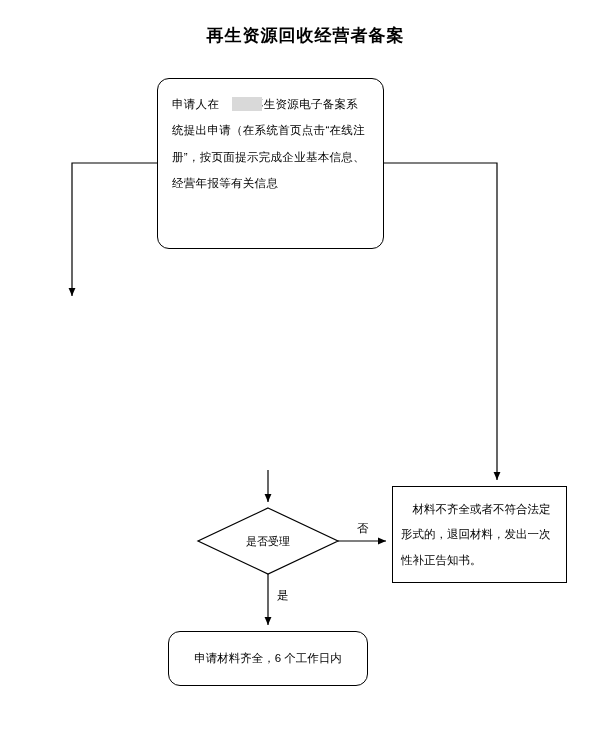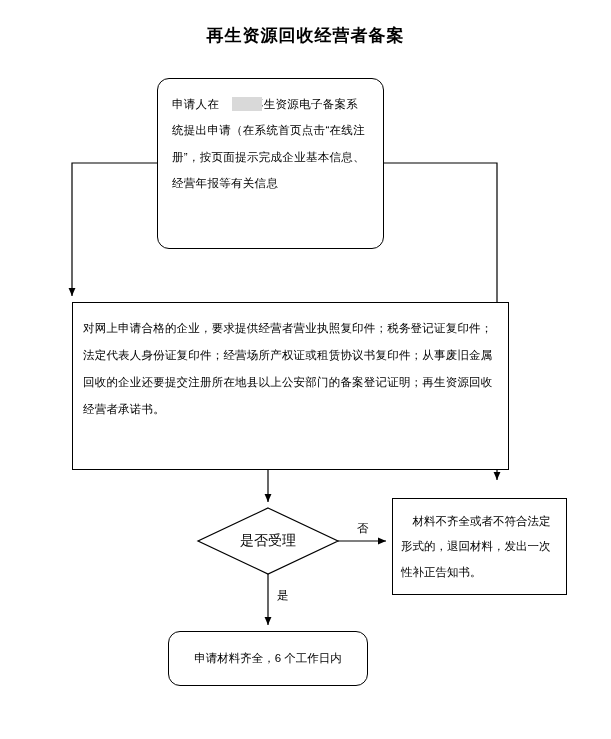--- a/index.html
+++ b/index.html
@@ -76,21 +76,20 @@
   #node-materials .node-inner {
     padding: 12px 10px 10px 10px;
     line-height: 2.35;
     letter-spacing: 0.2px;
   }
   #node-reject {
     left: 392px;
     top: 486px;
     width: 175px;
     height: 97px;
-    margin-top: 12px;
   }
   #node-reject .node-inner {
     padding: 10px 8px;
     line-height: 2.2;
   }
   #node-complete {
     left: 168px;
     top: 631px;
     width: 200px;
     height: 55px;
@@ -112,21 +111,21 @@
   }
   #node-decision .diamond-label {
     position: absolute;
     left: 0;
     top: 0;
     width: 140px;
     height: 66px;
     display: flex;
     align-items: center;
     justify-content: center;
-    font-size: 14px;
+    font-size: 11px;
     text-align: center;
   }
   .edge-label {
     position: absolute;
     font-size: 11.5px;
     color: #000;
   }
   #label-no {
     left: 357px;
     top: 521px;
@@ -169,23 +168,20 @@
     <path d="M 268,574 L 268,625" fill="none" stroke="#000" stroke-width="1.2" marker-end="url(#arrow)"></path>
 
     <polygon points="268,508 338,541 268,574 198,541" fill="#ffffff" stroke="#000" stroke-width="1.2"></polygon>
   </svg>
 
   <div class="node" id="node-apply">
     <div class="node-inner">申请人在      省再生资源电子备案系统提出申请（在系统首页点击“在线注册”，按页面提示完成企业基本信息、经营年报等有关信息</div>
   </div>
   <div id="redact-block"></div>
 
-  <div class="node" id="node-materials">
-    <div class="node-inner">对网上申请合格的企业，要求提供经营者营业执照复印件；税务登记证复印件；法定代表人身份证复印件；经营场所产权证或租赁协议书复印件；从事废旧金属回收的企业还要提交注册所在地县以上公安部门的备案登记证明；再生资源回收经营者承诺书。</div>
-  </div>
 
   <div id="node-decision">
     <div class="diamond-label">是否受理</div>
   </div>
 
   <div class="node" id="node-reject">
     <div class="node-inner">　材料不齐全或者不符合法定形式的，退回材料，发出一次性补正告知书。</div>
   </div>
 
   <div class="node" id="node-complete">

